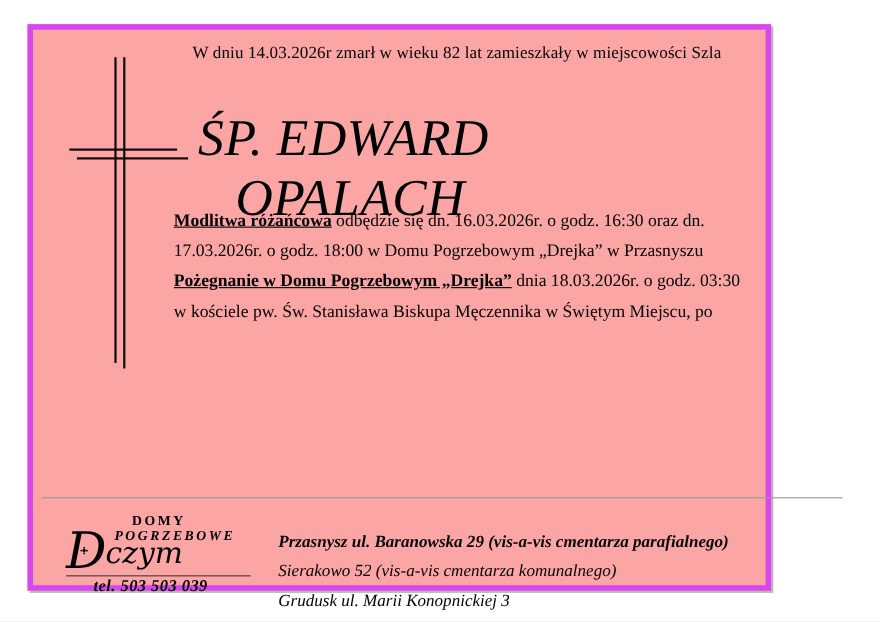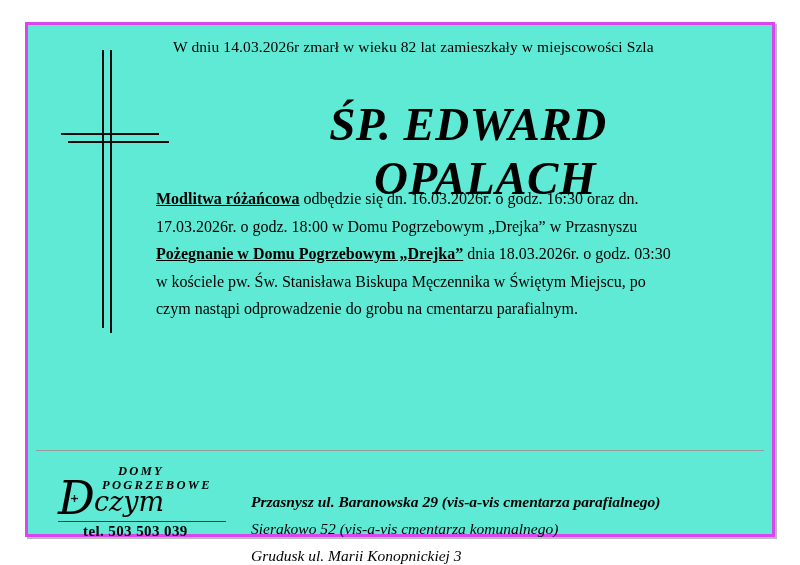--- a/index.html
+++ b/index.html
@@ -14,25 +14,25 @@
     color: #000000;
     overflow: hidden;
     position: relative;
   }
 
   
   #notice-frame {
     position: absolute;
     left: 25px;
     top: 22px;
-    width: 750px;
+    width: 676px;
     height: 515px;
     box-sizing: border-box;
-    border: 3px solid #d946ef;
-    background: #5eead4;
+    border: 5px solid #d946ef;
+    background: #fca5a5;
     box-shadow: 2px 2px 0 0 #b9b9b9;
   }
 
   
   #header-line {
     position: absolute;
     left: 145px;
     top: 13px;
     width: 580px;
     font-size: 15.5px;
@@ -65,22 +65,21 @@
   }
   .cross-h.h1 { left: 3px;  top: 83px; width: 98px; }
   .cross-h.h2 { left: 10px; top: 91px; width: 101px; }
 
   
   #deceased-name {
     position: absolute;
     left: 150px;
     top: 72px;
     width: 580px;
-    text-align: center;
-    font-weight: bold;
+    font-weight: normal;
     font-style: italic;
     font-size: 47px;
     line-height: 54px;
     letter-spacing: 0.5px;
   }
   #deceased-name .name-line-2 {
     display: block;
     padding-left: 34px;
   }
 
@@ -147,21 +146,20 @@
     position: absolute;
     left: 13px;
     top: 36px;
     width: 7px;
     height: 7px;
   }
   #logo-domy {
     position: absolute;
     left: 60px;
     top: 5px;
-    font-style: italic;
     font-weight: bold;
     font-size: 12.5px;
     letter-spacing: 2.3px;
   }
   #logo-pogrzebowe {
     position: absolute;
     left: 44px;
     top: 19px;
     font-style: italic;
     font-weight: bold;
@@ -182,37 +180,38 @@
     left: 0px;
     top: 62px;
     width: 168px;
     height: 1px;
     background: #3a3a3a;
   }
   #logo-phone {
     position: absolute;
     left: 25px;
     top: 64px;
+    font-style: italic;
     font-weight: bold;
     font-size: 15px;
     letter-spacing: 0.4px;
   }
 
   
   #branch-addresses {
     position: absolute;
     left: 215px;
     top: 22px;
     width: 505px;
     font-style: italic;
     font-size: 15.5px;
     line-height: 27px;
   }
   #branch-addresses div { white-space: nowrap; }
-  #branch-addresses .primary { font-weight: bold; margin-top: 11px; }
+  #branch-addresses .primary { font-weight: bold; }
 </style>
 </head>
 <body>
 
 <div id="notice-frame">
 
   <div id="header-line">W dniu 14.03.2026r zmarł w wieku 82 lat zamieszkały w miejscowości Szla</div>
 
   <div id="cross-graphic">
     <div class="cross-v v1"></div>
@@ -231,23 +230,20 @@
       <span class="lead">Modlitwa różańcowa</span><span> odbędzie się dn. 16.03.2026r. o godz. 16:30 oraz dn.</span>
     </p>
     <p>
       <span>17.03.2026r. o godz. 18:00 w Domu Pogrzebowym „Drejka” w Przasnyszu</span>
     </p>
     <p>
       <span class="lead">Pożegnanie w Domu Pogrzebowym „Drejka”</span><span> dnia 18.03.2026r. o godz. 03:30</span>
     </p>
     <p>
       <span>w kościele pw. Św. Stanisława Biskupa Męczennika w Świętym Miejscu, po</span>
-    </p>
-    <p>
-      <span>czym nastąpi odprowadzenie do grobu na cmentarzu parafialnym.</span>
     </p>
   </div>
 
   <div id="footer-divider"></div>
 
   <div id="footer">
 
     <div id="company-logo">
       <div id="logo-d">D</div>
       <svg id="logo-flourish" viewBox="0 0 10 10">

